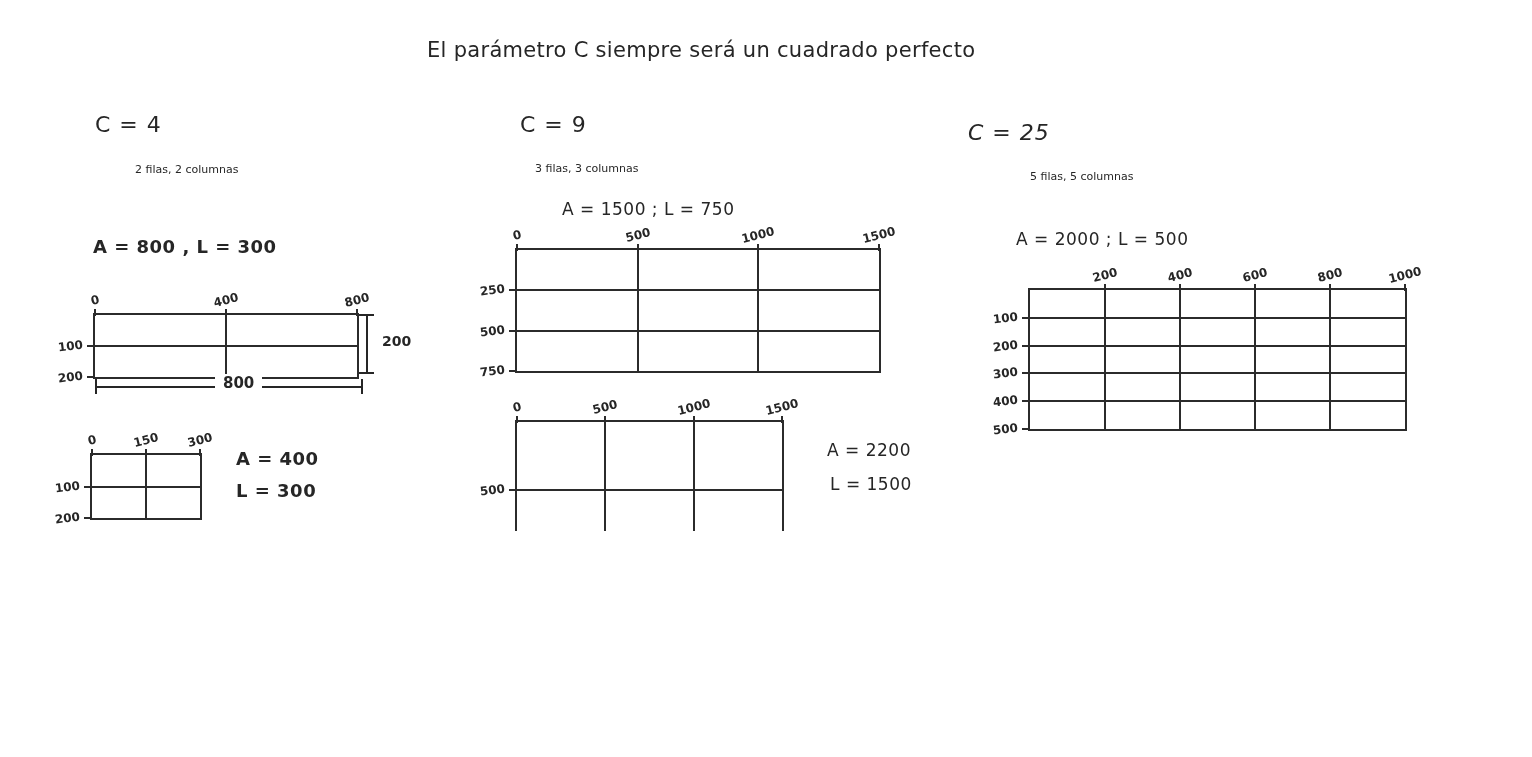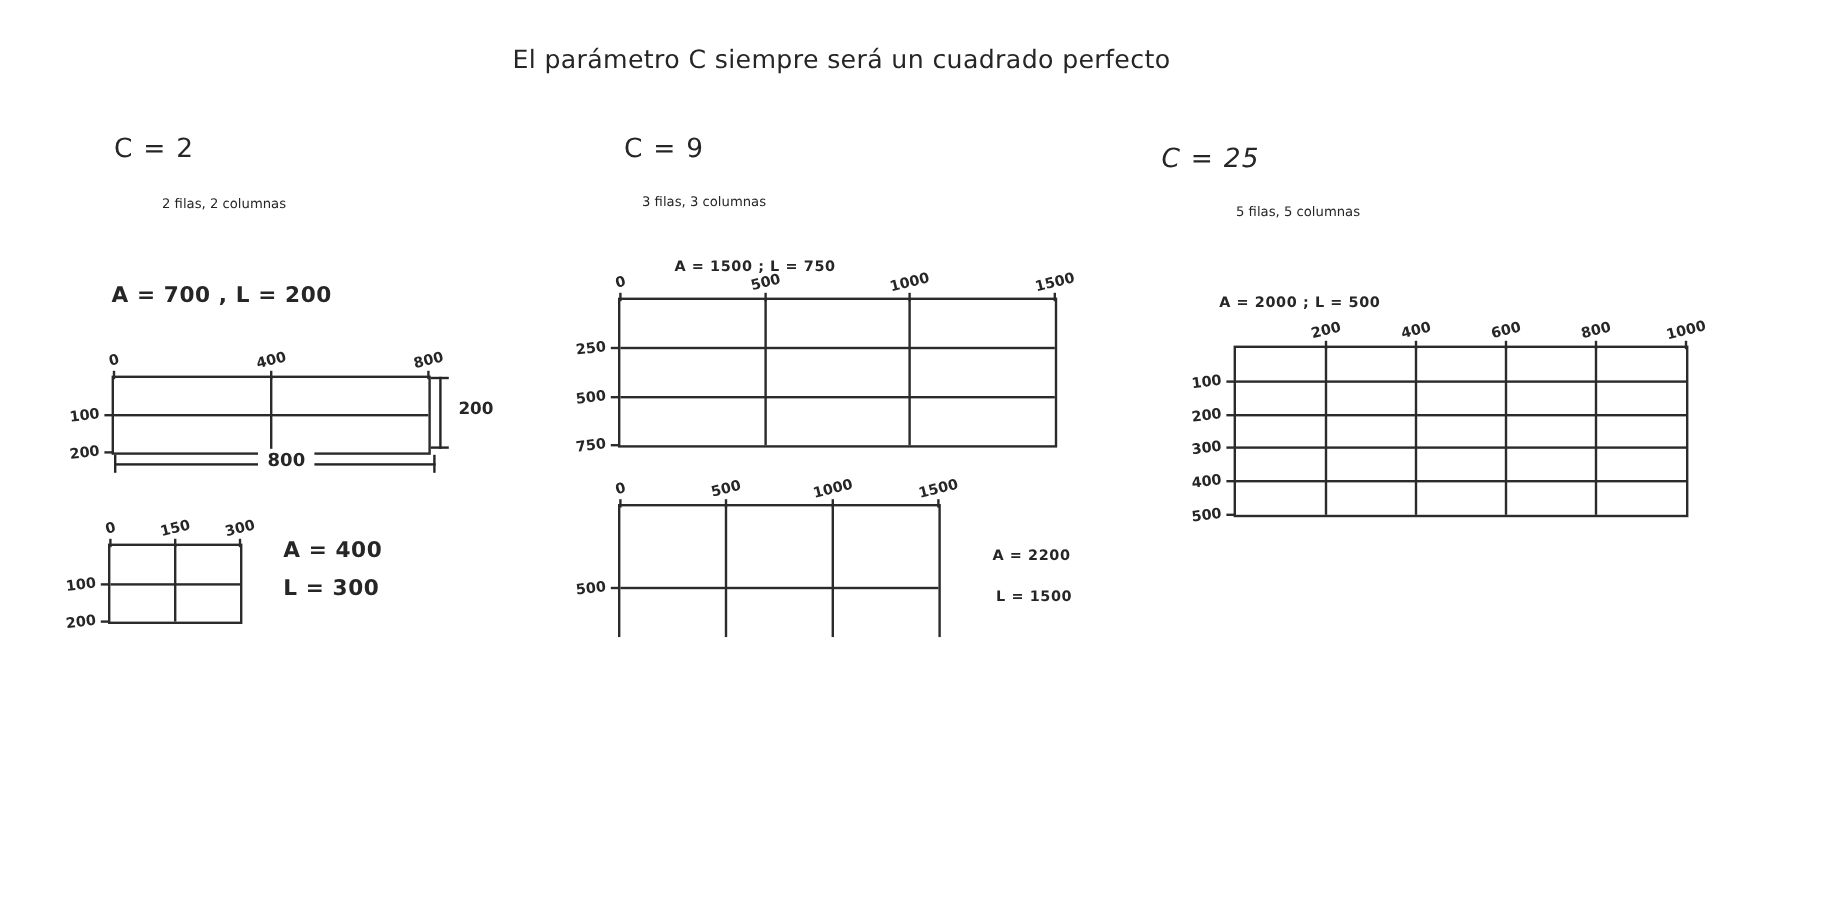--- a/index.html
+++ b/index.html
@@ -5,21 +5,21 @@
   html,body{margin:0;padding:0;background:#ffffff;}
   #canvas{
     position:relative;width:1532px;height:531px;background:#ffffff;overflow:hidden;
     font-family:"DejaVu Sans",sans-serif;color:#262626;
   }
   .txt{position:absolute;white-space:nowrap;}
   .title{font-size:21px;letter-spacing:.3px;}
   .heading{font-size:22px;letter-spacing:1px;}
   .sub{font-size:11px;}
   .params{font-size:18px;font-weight:bold;letter-spacing:.5px;}
-  .params-sm{font-size:12px;font-weight:bold;letter-spacing:.5px;margin-top:16px;}
+  .params-sm{font-size:17px;font-weight:normal;letter-spacing:.5px;}
   .footer-line{font-size:20px;letter-spacing:.2px;}
 
   
   .grid{position:absolute;border:2px solid #2b2b2b;}
   .vline{position:absolute;top:0;bottom:0;width:2px;background:#2b2b2b;transform:translateX(-1px);}
   .hline{position:absolute;left:0;right:0;height:2px;background:#2b2b2b;transform:translateY(-1px);}
   .tick-top{position:absolute;top:-6px;width:2px;height:7px;background:#2b2b2b;transform:translateX(-1px);}
   .tick-left{position:absolute;left:-8px;width:7px;height:2px;background:#2b2b2b;transform:translateY(-1px);}
   .lbl-top{position:absolute;top:-8px;transform:translate(-50%,-100%) rotate(-14deg);
            font-size:12px;font-weight:bold;white-space:nowrap;}
@@ -39,23 +39,23 @@
   .measure-h-label{position:absolute;left:120px;top:-4px;background:#ffffff;
     padding:0 8px;font-size:15px;font-weight:bold;}
 </style>
 </head>
 <body>
 
 <div id="canvas">
 
   <div class="txt title" style="left:427px;top:38px;">El parámetro C siempre será un cuadrado perfecto</div>
 
-  <div class="txt heading" style="left:95px;top:112px;">C = 2</div>
+  <div class="txt heading" style="left:95px;top:112px;">C = 4</div>
   <div class="txt sub" style="left:135px;top:163px;">2 filas, 2 columnas</div>
-  <div class="txt params" style="left:93px;top:236px;">A = 700 ,   L = 200</div>
+  <div class="txt params" style="left:93px;top:236px;">A = 800 ,   L = 300</div>
 
   <div class="grid" style="left:93px;top:313px;width:262px;height:62px;">
       <div class="vline" style="left: 50%;"></div>
       <div class="hline" style="top: 50%;"></div>
       <div class="tick-top" style="left: 0%;"></div>
       <div class="lbl-top" style="left: 0%;">0</div>
       <div class="tick-top" style="left: 50%;"></div>
       <div class="lbl-top" style="left: 50%;">400</div>
       <div class="tick-top" style="left: 100%;"></div>
       <div class="lbl-top" style="left: 100%;">800</div>

